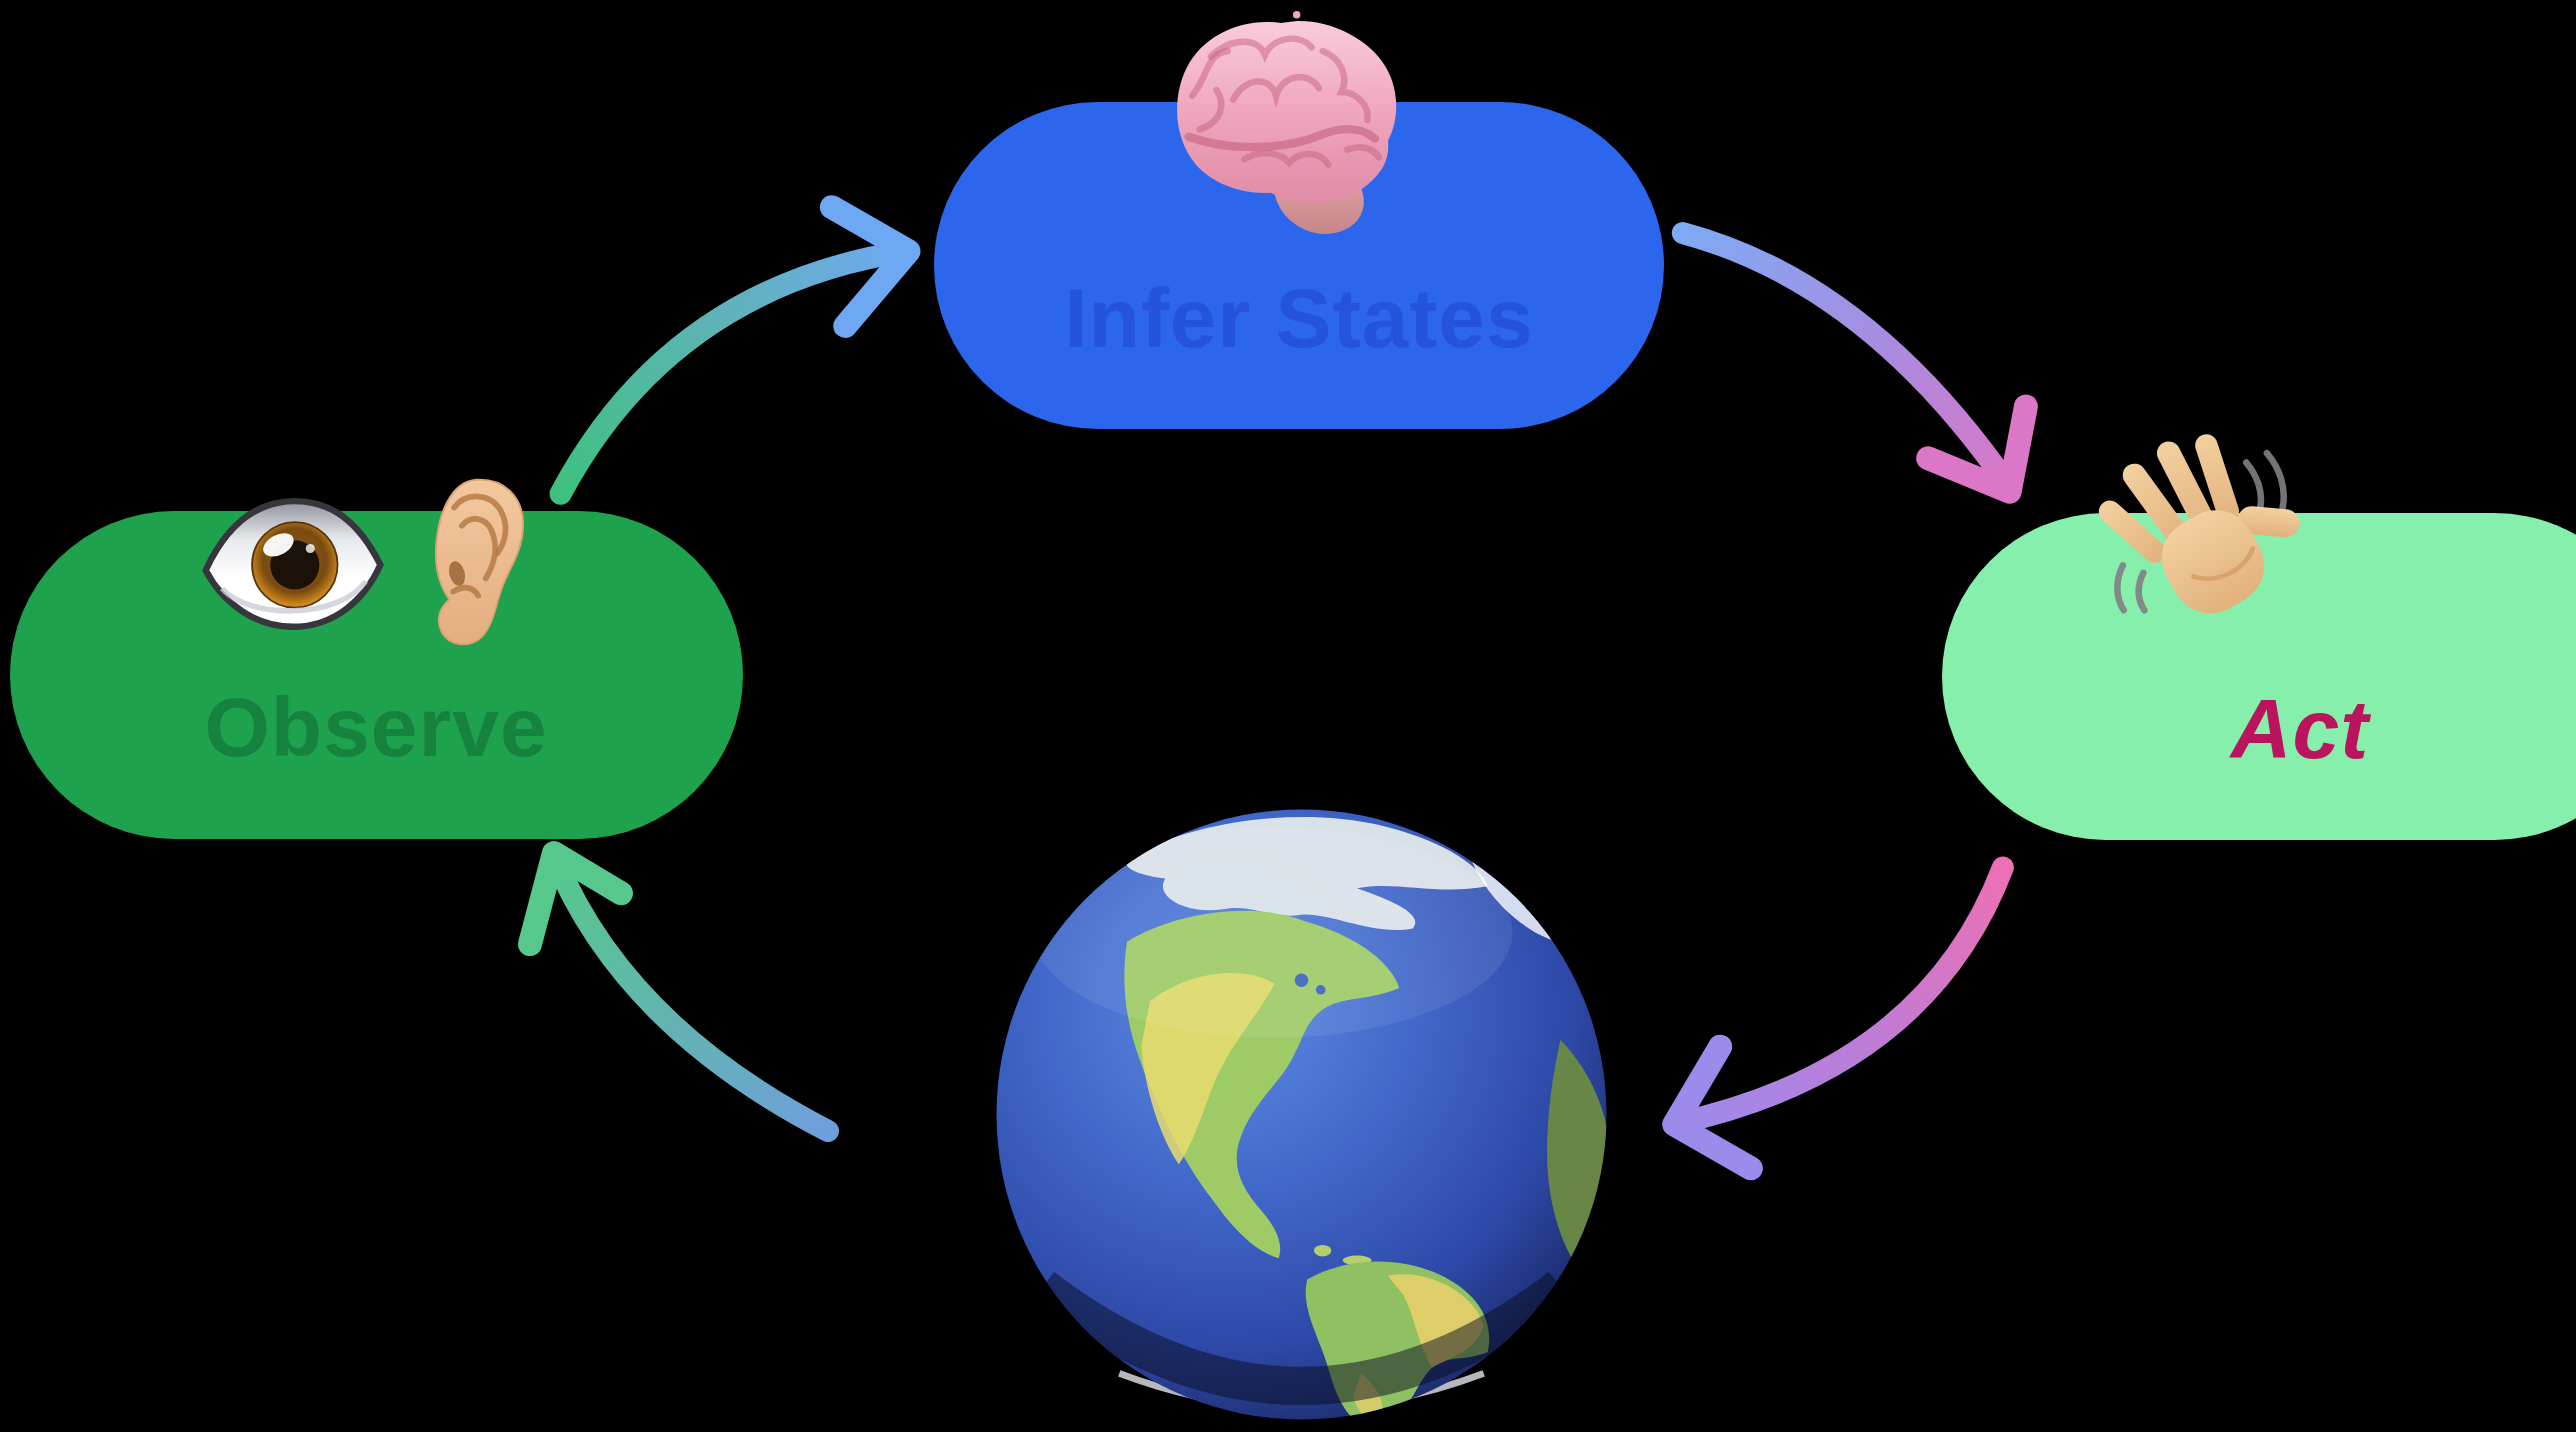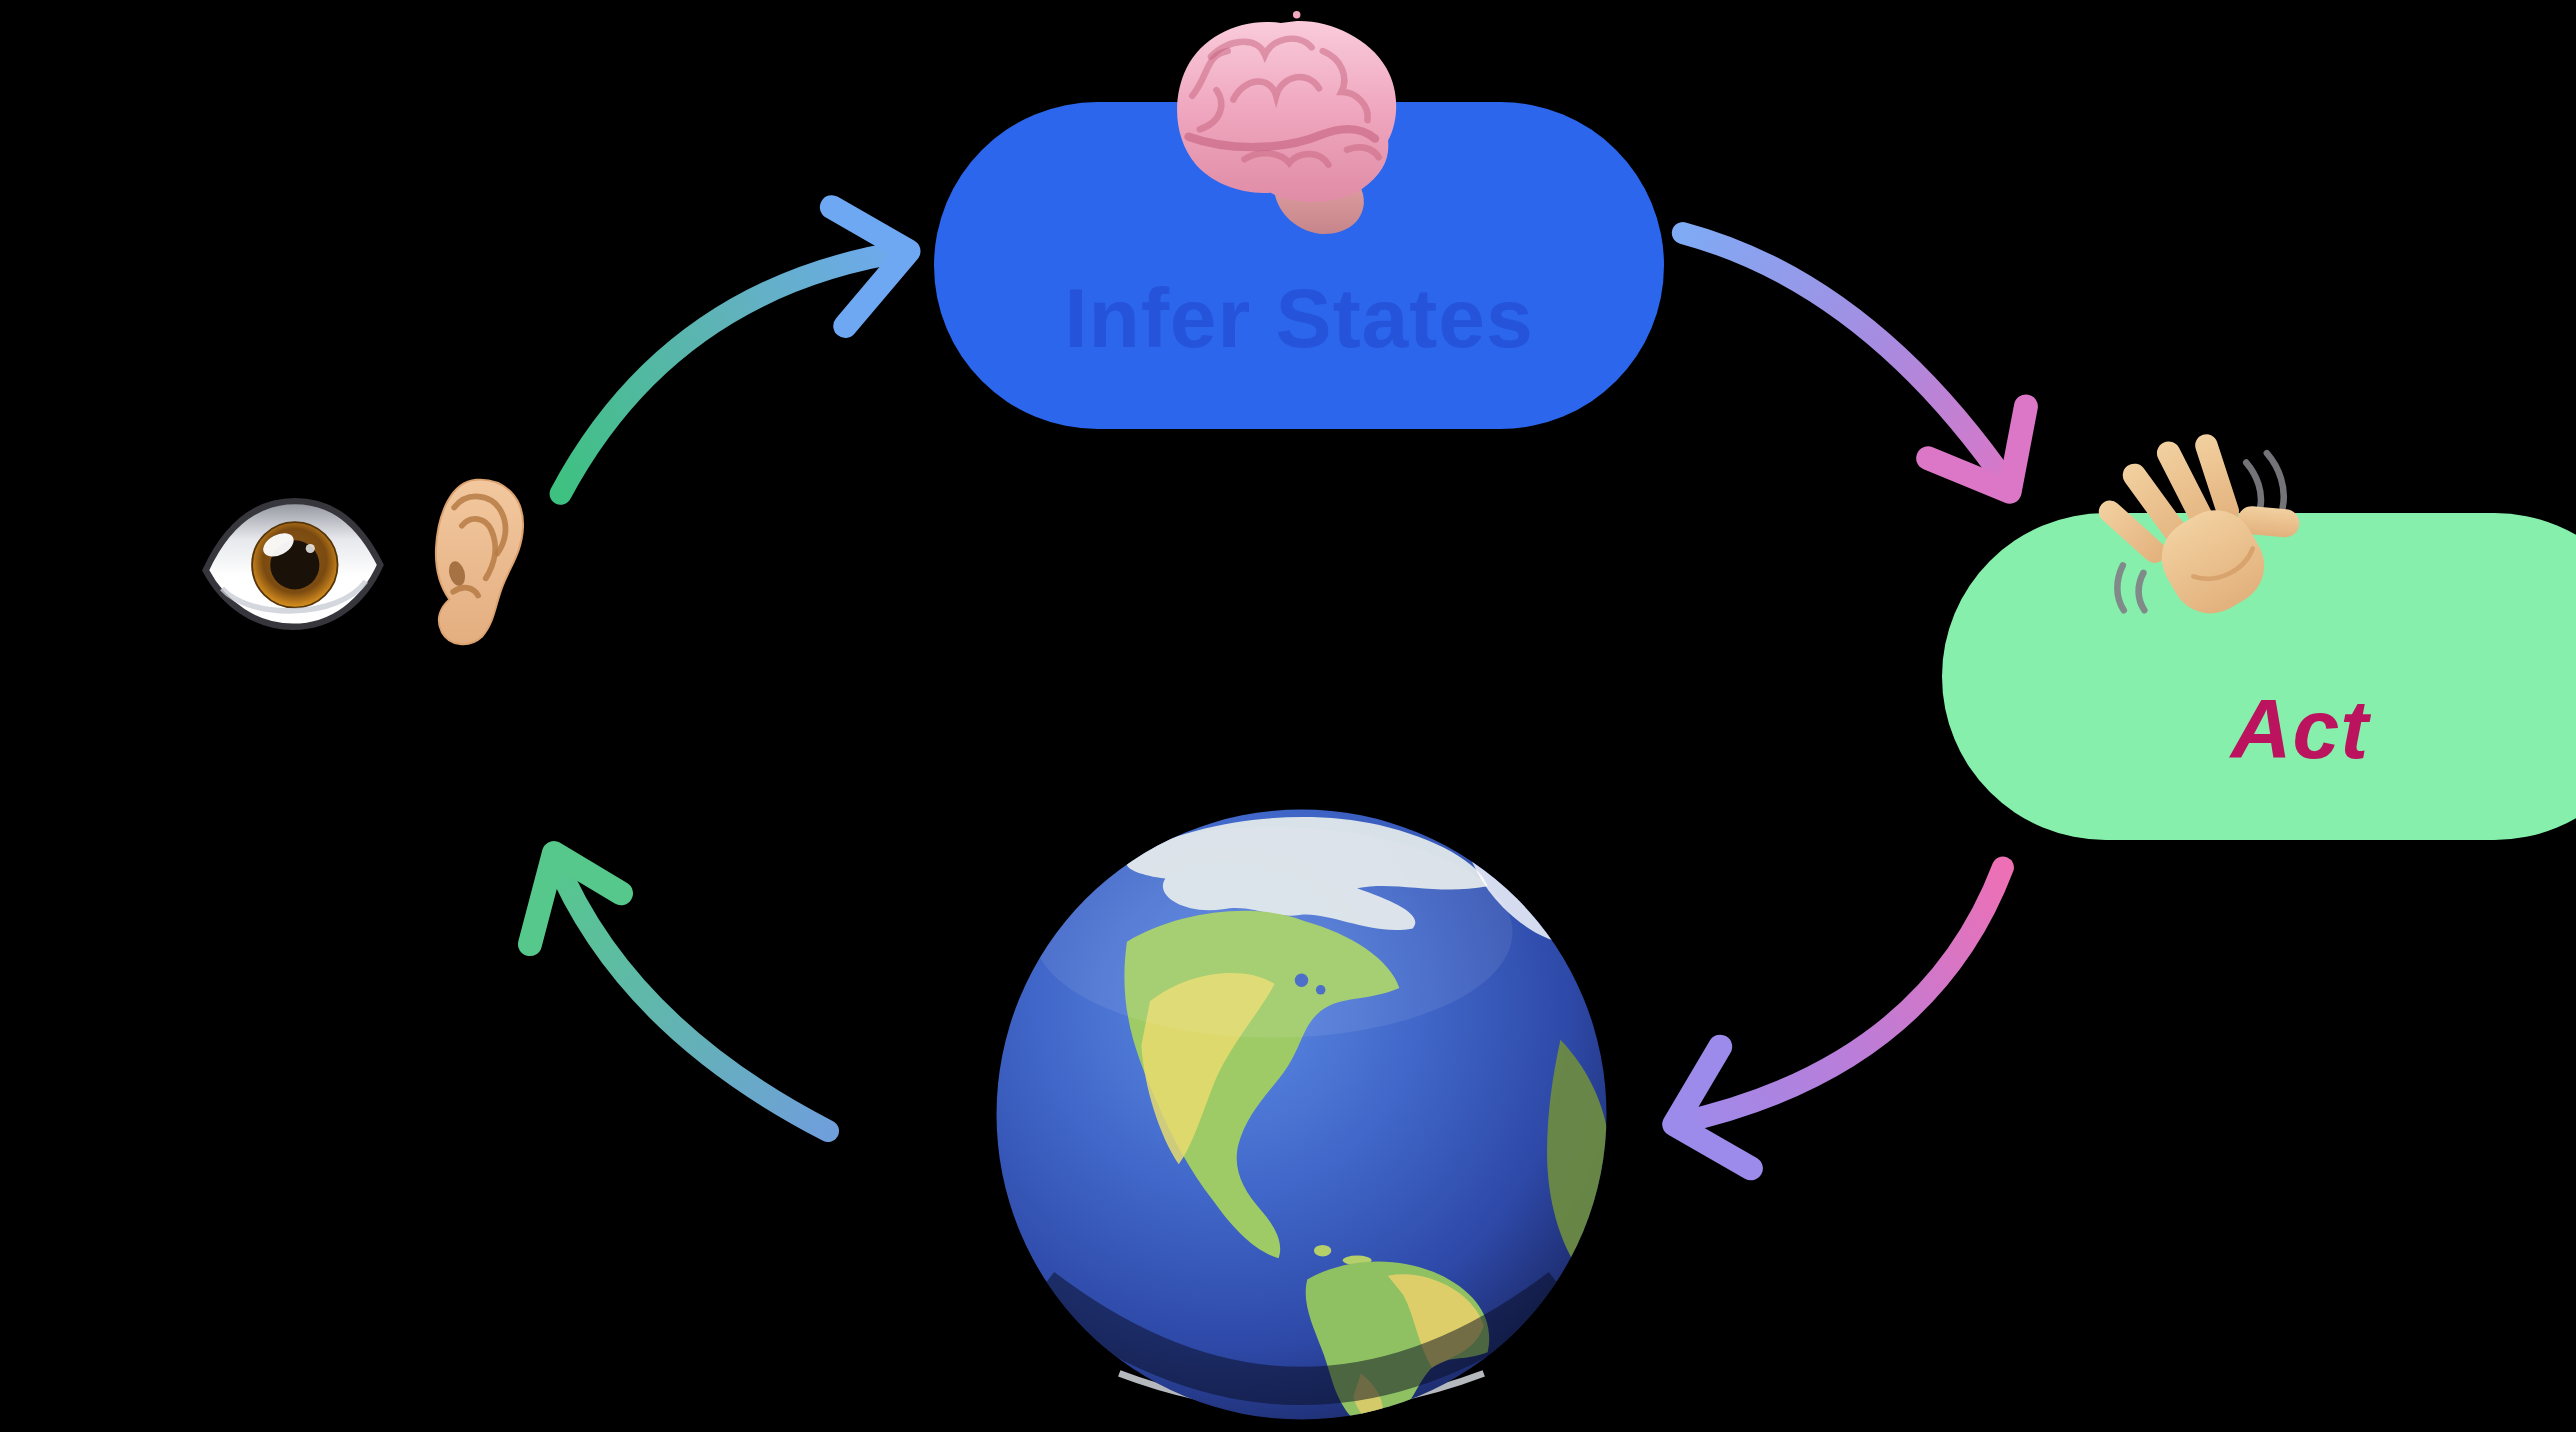--- a/index.html
+++ b/index.html
@@ -80,20 +80,23 @@
     <g fill="none" stroke-linecap="round" stroke-linejoin="round">
       <path d="M 864 1180 Q 650 1070 578 893" stroke="url(#ga4)" stroke-width="23"></path>
       <path d="M 553 985 L 578 890 L 648 932" stroke="#56C88B" stroke-width="25"></path>
     </g>
   </svg>
 
   <div class="pill pill-infer">
     <div class="pill-label">Infer States</div>
   </div>
 
+  <div class="pill pill-observe">
+    <div class="pill-label">Observe</div>
+  </div>
 
   <div class="pill pill-act">
     <div class="pill-label">Act</div>
   </div>
 
   <svg class="icon-abs" style="left:1155px;top:9.6px;" width="261" height="234" viewBox="0 0 280 251">
     <defs>
       <linearGradient id="brainG" x1="0" y1="0" x2="0" y2="1">
         <stop offset="0" stop-color="#F9CBDB"></stop>
           <stop offset="0.5" stop-color="#EFA6BE"></stop>

